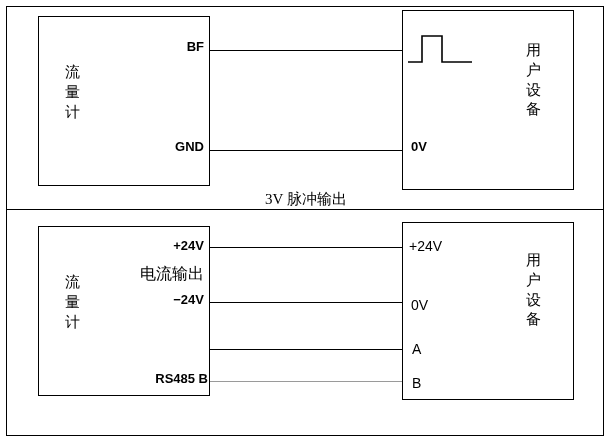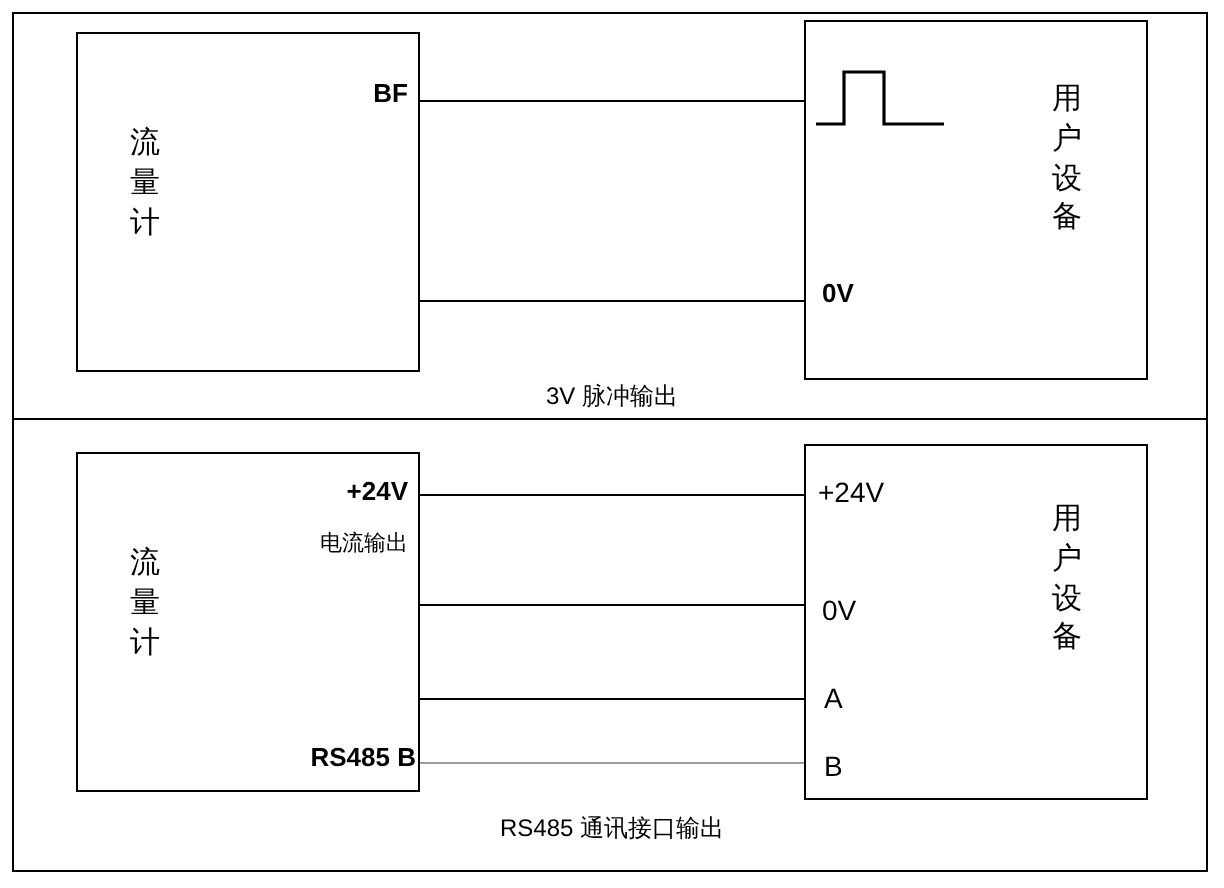--- a/index.html
+++ b/index.html
@@ -64,22 +64,23 @@
     font-family: "Liberation Sans", sans-serif;
     font-weight: bold;
   }
   .pin.r {
     text-align: right;
   }
   .caption {
     position: absolute;
     width: 100%;
     text-align: center;
-    font-size: 12px;
+    font-size: 15px;
     color: #000;
+    font-family: Liberation Serif, serif;
   }
   .pulse {
     position: absolute;
   }
 </style>
 </head>
 <body>
 
 <div id="canvas">
 
@@ -95,20 +96,21 @@
 
   <div class="box" style="left:402px; top:10px; width:172px; height:180px;"></div>
   <div class="vlabel" style="left:504px; top:40px; width:60px;">
     <div>用</div>
     <div>户</div>
     <div>设</div>
     <div>备</div>
   </div>
 
   <div class="pin r" style="left:120px; top:39px; width:84px;">BF</div>
+  <div class="pin r" style="left:110px; top:139px; width:94px;">GND</div>
 
   <div class="pin" style="left:411px; top:139px;">0V</div>
 
   <div class="wire" style="left:210px; top:50px; width:192px;"></div>
   <div class="wire" style="left:210px; top:150px; width:192px;"></div>
 
   <svg class="pulse" style="left:406px; top:32px;" width="70" height="34" viewBox="0 0 70 34">
     <polyline points="2,30 16,30 16,4 36,4 36,30 66,30" fill="none" stroke="#000" stroke-width="1.6"></polyline>
   </svg>
 
@@ -123,28 +125,28 @@
 
   <div class="box" style="left:402px; top:222px; width:172px; height:178px;"></div>
   <div class="vlabel" style="left:504px; top:250px; width:60px;">
     <div>用</div>
     <div>户</div>
     <div>设</div>
     <div>备</div>
   </div>
 
   <div class="pin r" style="left:100px; top:238px; width:104px;">+24V</div>
-  <div class="pin r" style="left:92px; top:264px; width:112px; font-size:11px; font-weight:normal;">电流输出</div>
+  <div class="pin r" style="left:92px; top:264px; width:112px; font-size:16px; font-weight:normal;">电流输出</div>
+  <div class="pin r" style="left:100px; top:292px; width:104px;">−24V</div>
   <div class="pin r" style="left:96px; top:371px; width:112px;">RS485 B</div>
 
   <div class="pin" style="left:409px; top:238px; font-weight:normal; font-size:14px;">+24V</div>
   <div class="pin" style="left:411px; top:297px; font-weight:normal; font-size:14px;">0V</div>
   <div class="pin" style="left:412px; top:341px; font-weight:normal; font-size:14px;">A</div>
   <div class="pin" style="left:412px; top:375px; font-weight:normal; font-size:14px;">B</div>
 
   <div class="wire" style="left:210px; top:247px; width:192px;"></div>
   <div class="wire" style="left:210px; top:302px; width:192px;"></div>
   <div class="wire" style="left:210px; top:349px; width:192px;"></div>
   <div class="wire light" style="left:210px; top:381px; width:192px;"></div>
 
-  <div class="caption" style="left:0; top:406px;">RS485 通讯接口输出</div>
 
 </div>
 
 </body></html>

